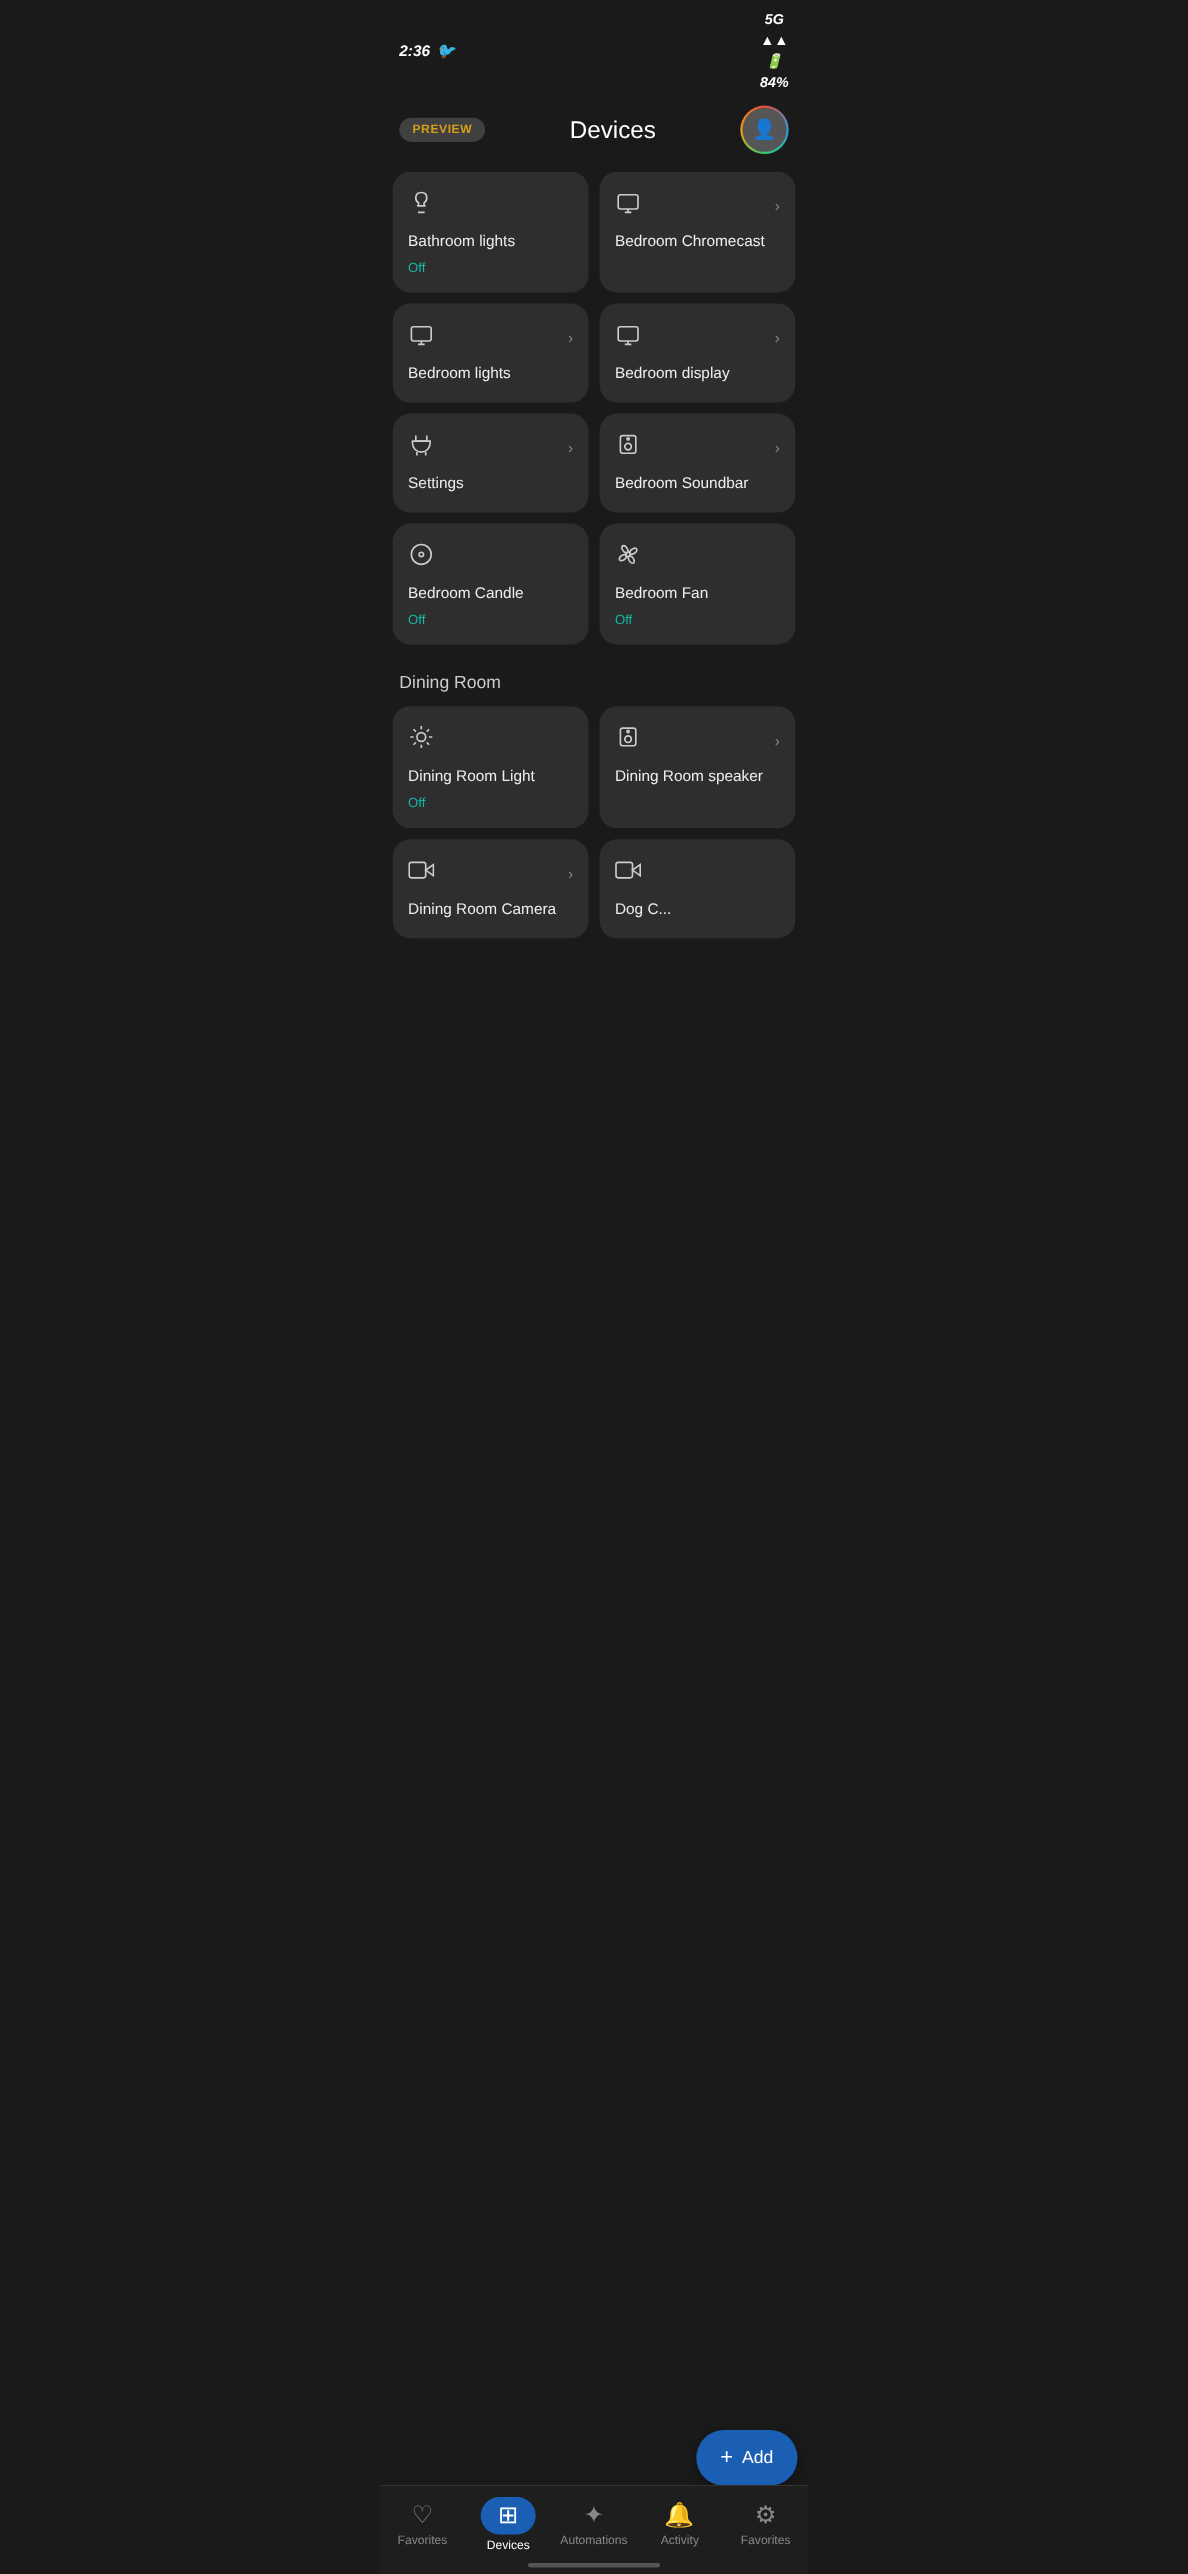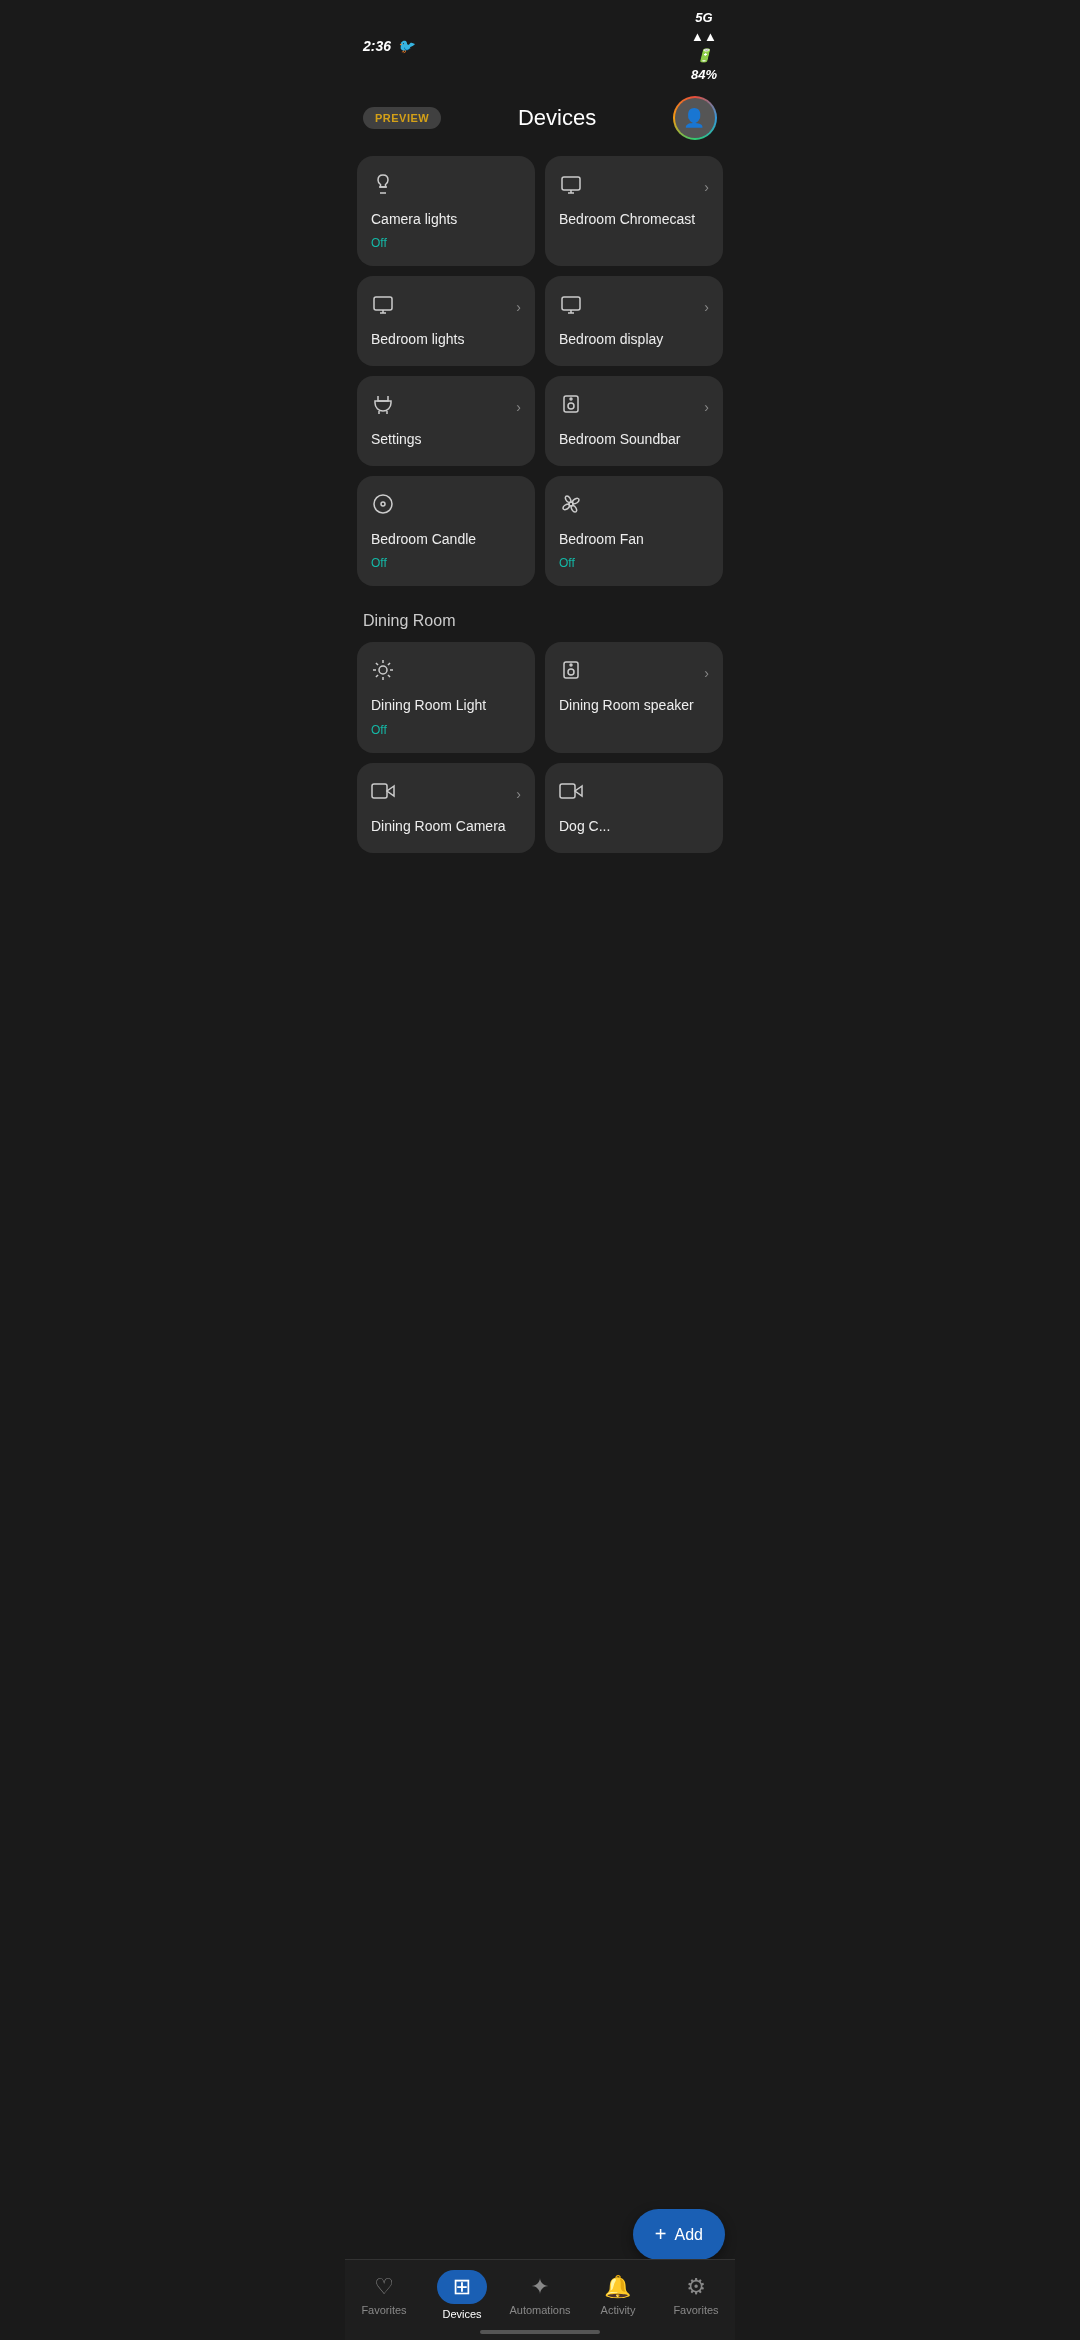--- a/index.html
+++ b/index.html
@@ -209,21 +209,21 @@
 
     <div class="device-card">
       <div class="device-card-top">
         <span class="device-icon">
           <svg width="24" height="24" viewBox="0 0 24 24" fill="none" stroke="#ccc" stroke-width="1.5">
             <path d="M9 21h6M12 3C9 3 7 5 7 8c0 2 1 3.5 2.5 4.5V15h5v-2.5C16 11.5 17 10 17 8c0-3-2-5-5-5z"></path>
             <line x1="8" y1="15" x2="16" y2="15"></line>
           </svg>
         </span>
       </div>
-      <div class="device-name">Camera lights</div>
+      <div class="device-name">Bathroom lights</div>
       <div class="device-status">Off</div>
     </div>
 
     <div class="device-card">
       <div class="device-card-top">
         <span class="device-icon">
           <svg width="24" height="24" viewBox="0 0 24 24" fill="none" stroke="#ccc" stroke-width="1.5">
             <rect x="3" y="5" width="18" height="13" rx="2"></rect>
             <line x1="9" y1="21" x2="15" y2="21"></line>
             <line x1="12" y1="18" x2="12" y2="21"></line>

